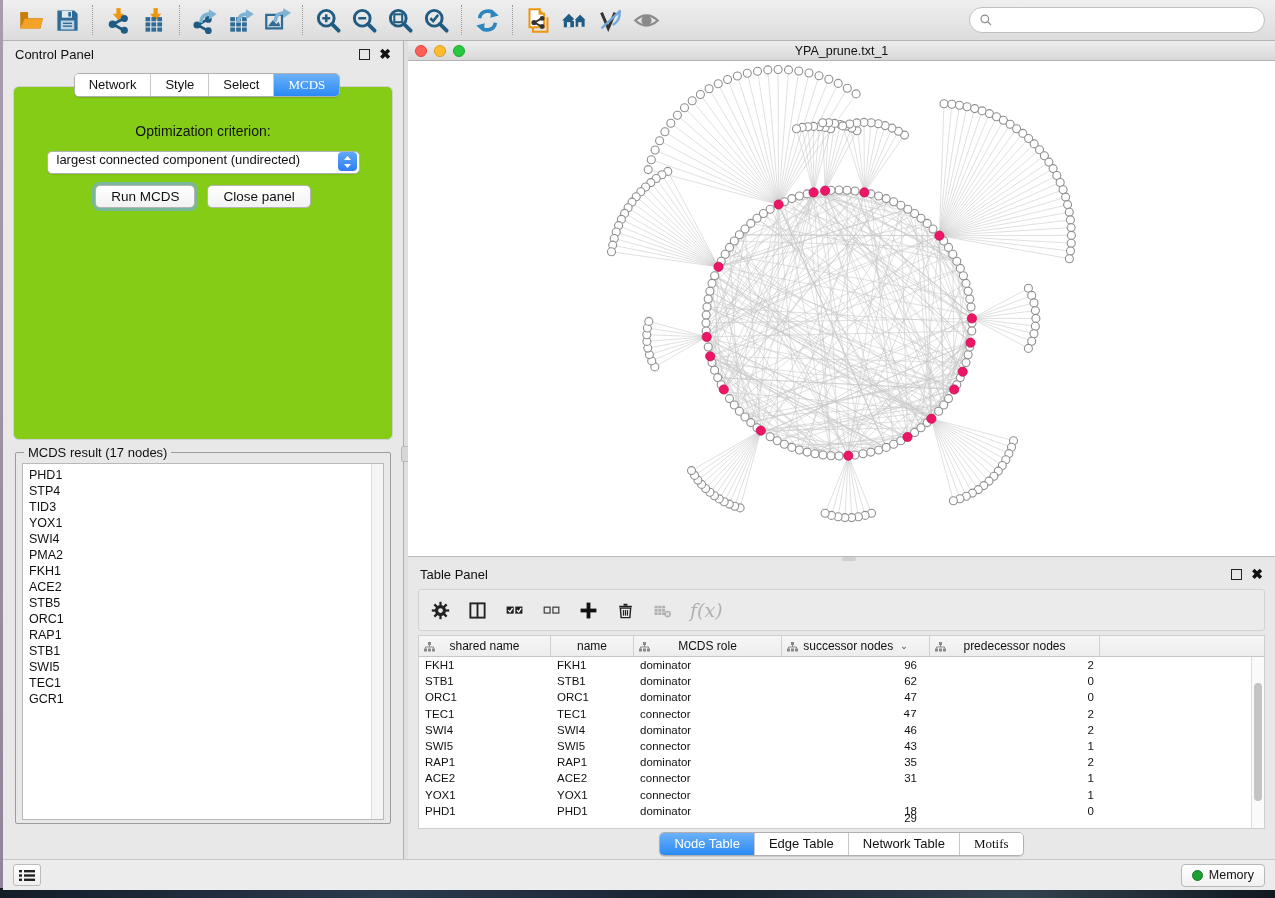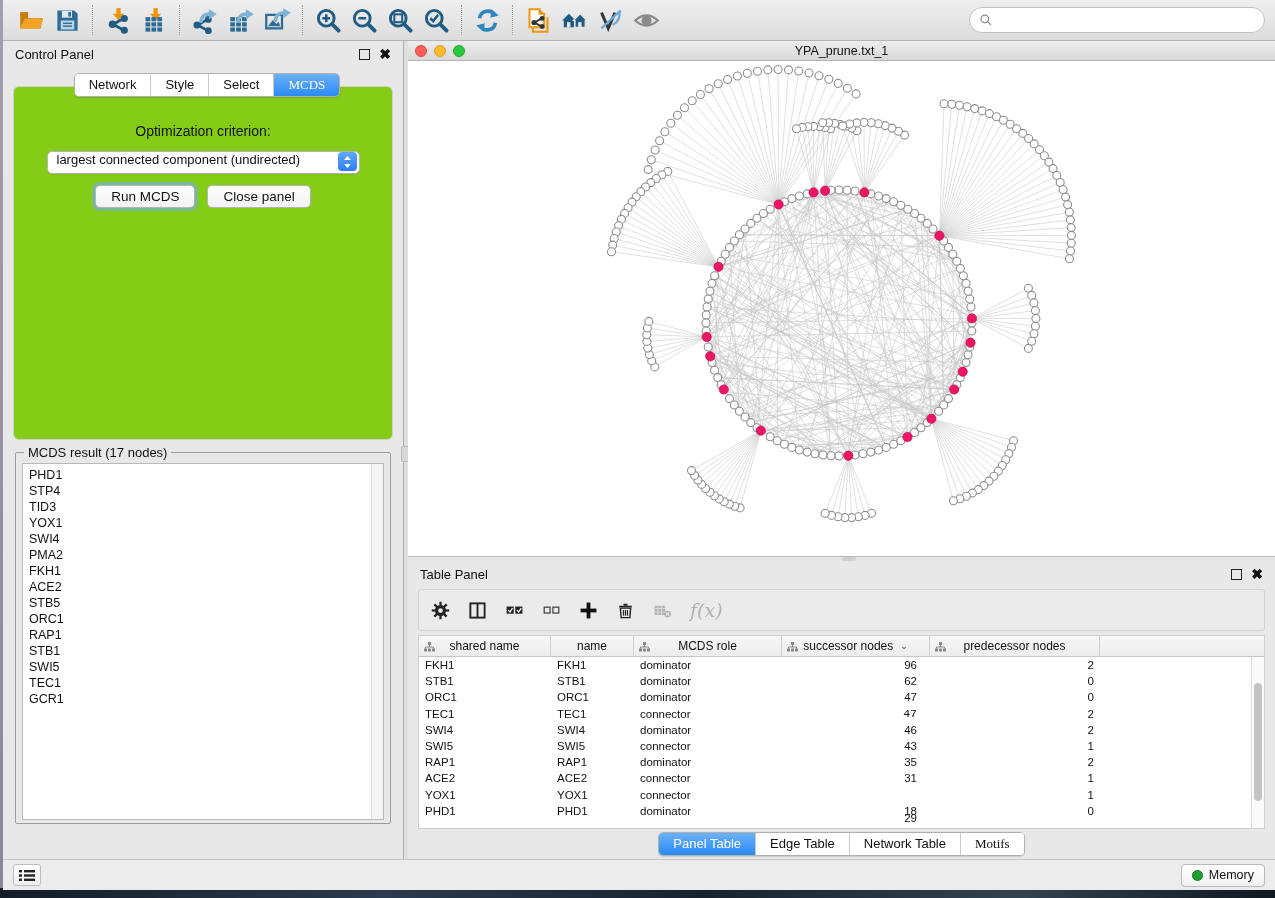--- a/index.html
+++ b/index.html
@@ -1332,21 +1332,21 @@
                 <div class="td num" style="width: 148px; padding-right: 13px;">18</div>
                 <div class="td num" style="width: 170px;">0</div>
               </div>
             </div>
           <div class="tscroll">
               <div class="thumb" style="top:26px;height:118px;"></div>
             </div>
         </div>
         <div class="tp-tabs">
             <div class="seg-group" id="tp-tabs-group">
-              <div class="seg active">Panel Table</div>
+              <div class="seg active">Node Table</div>
               <div class="seg">Edge Table</div>
               <div class="seg">Network Table</div>
               <div class="seg">Motifs</div>
             </div>
           </div>
       </div>
     </div>
   </div>
 
   <div class="statusbar">

